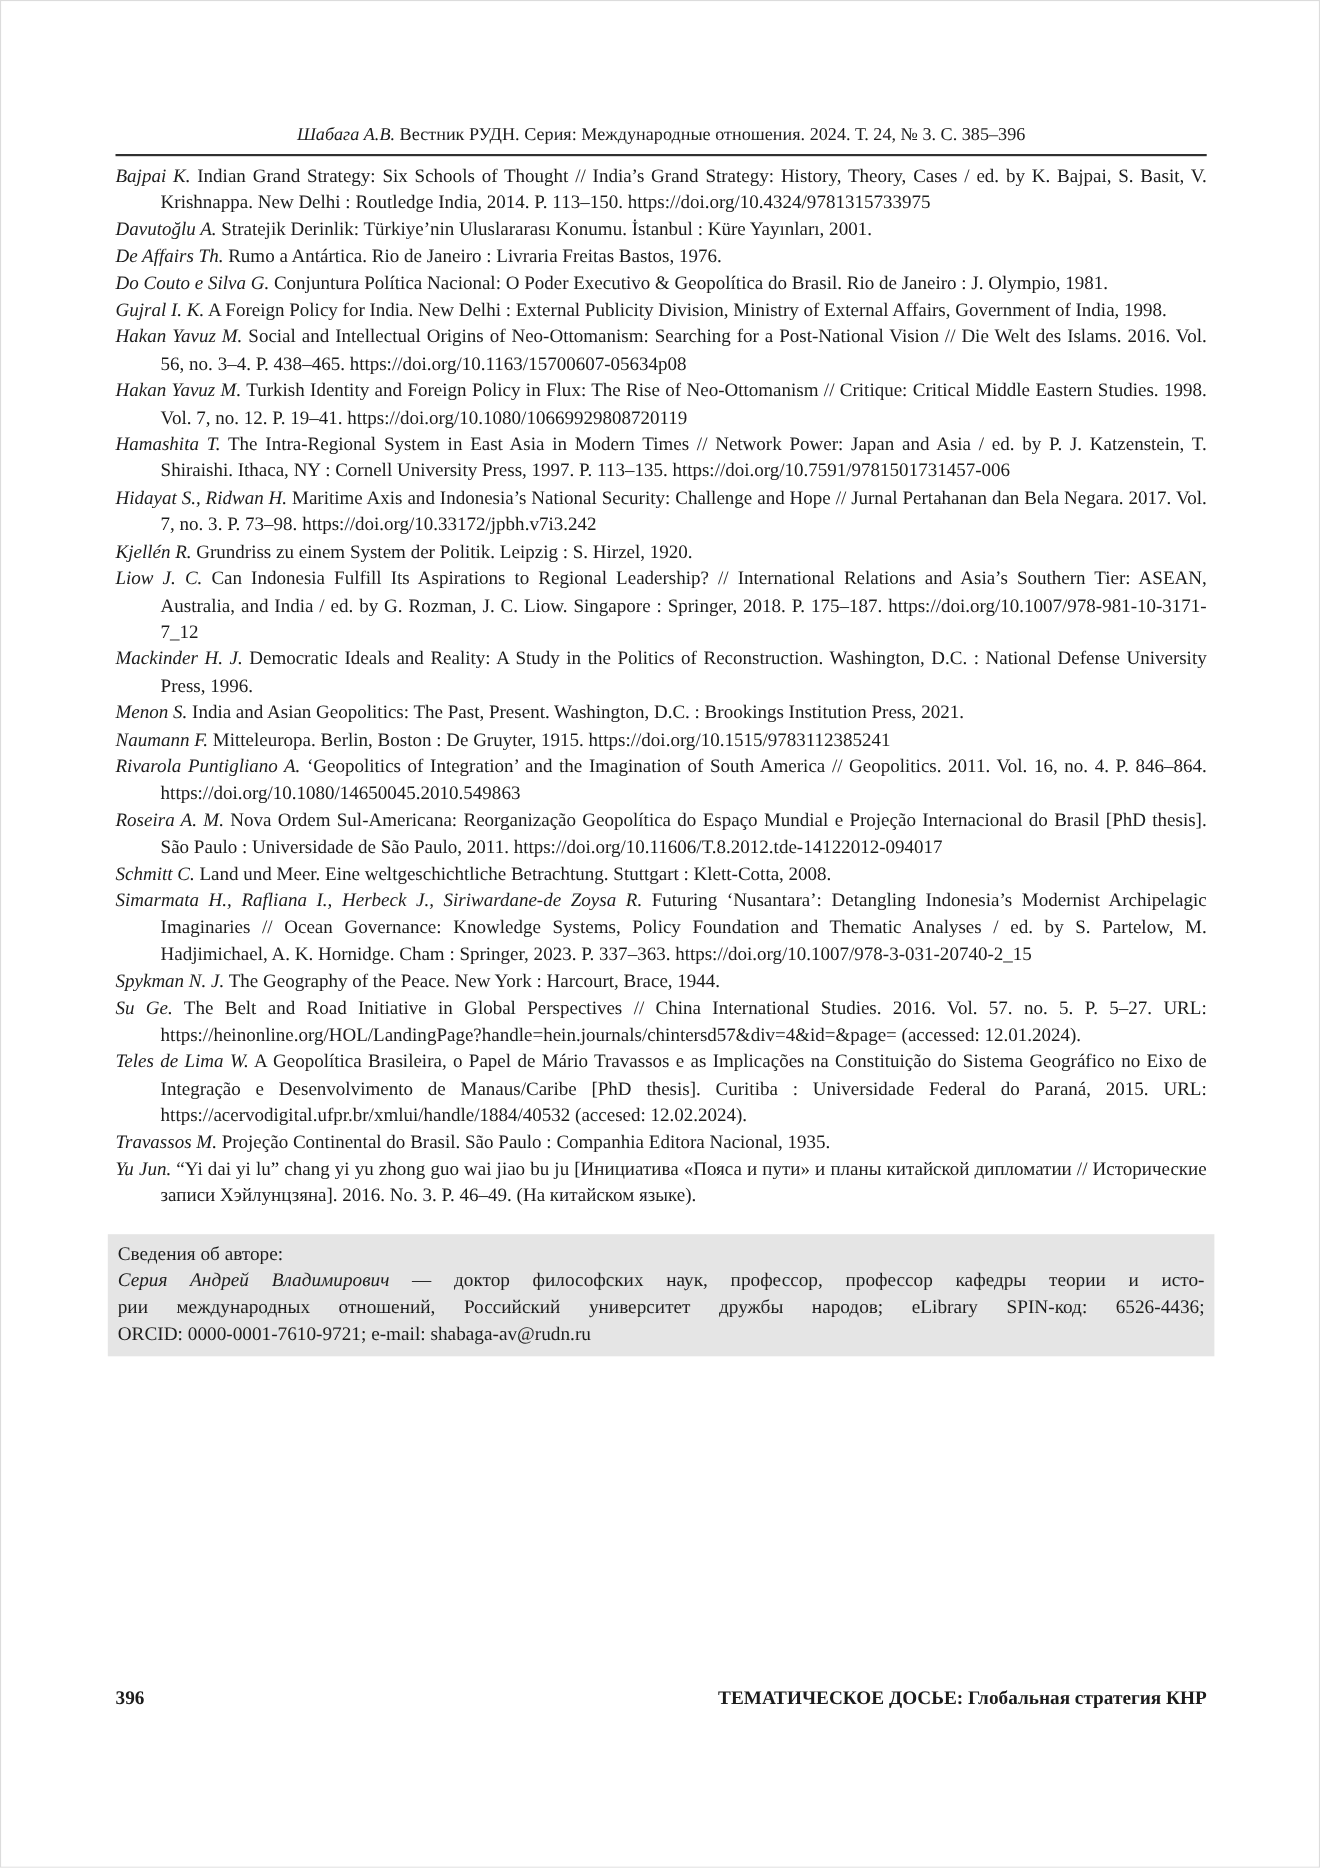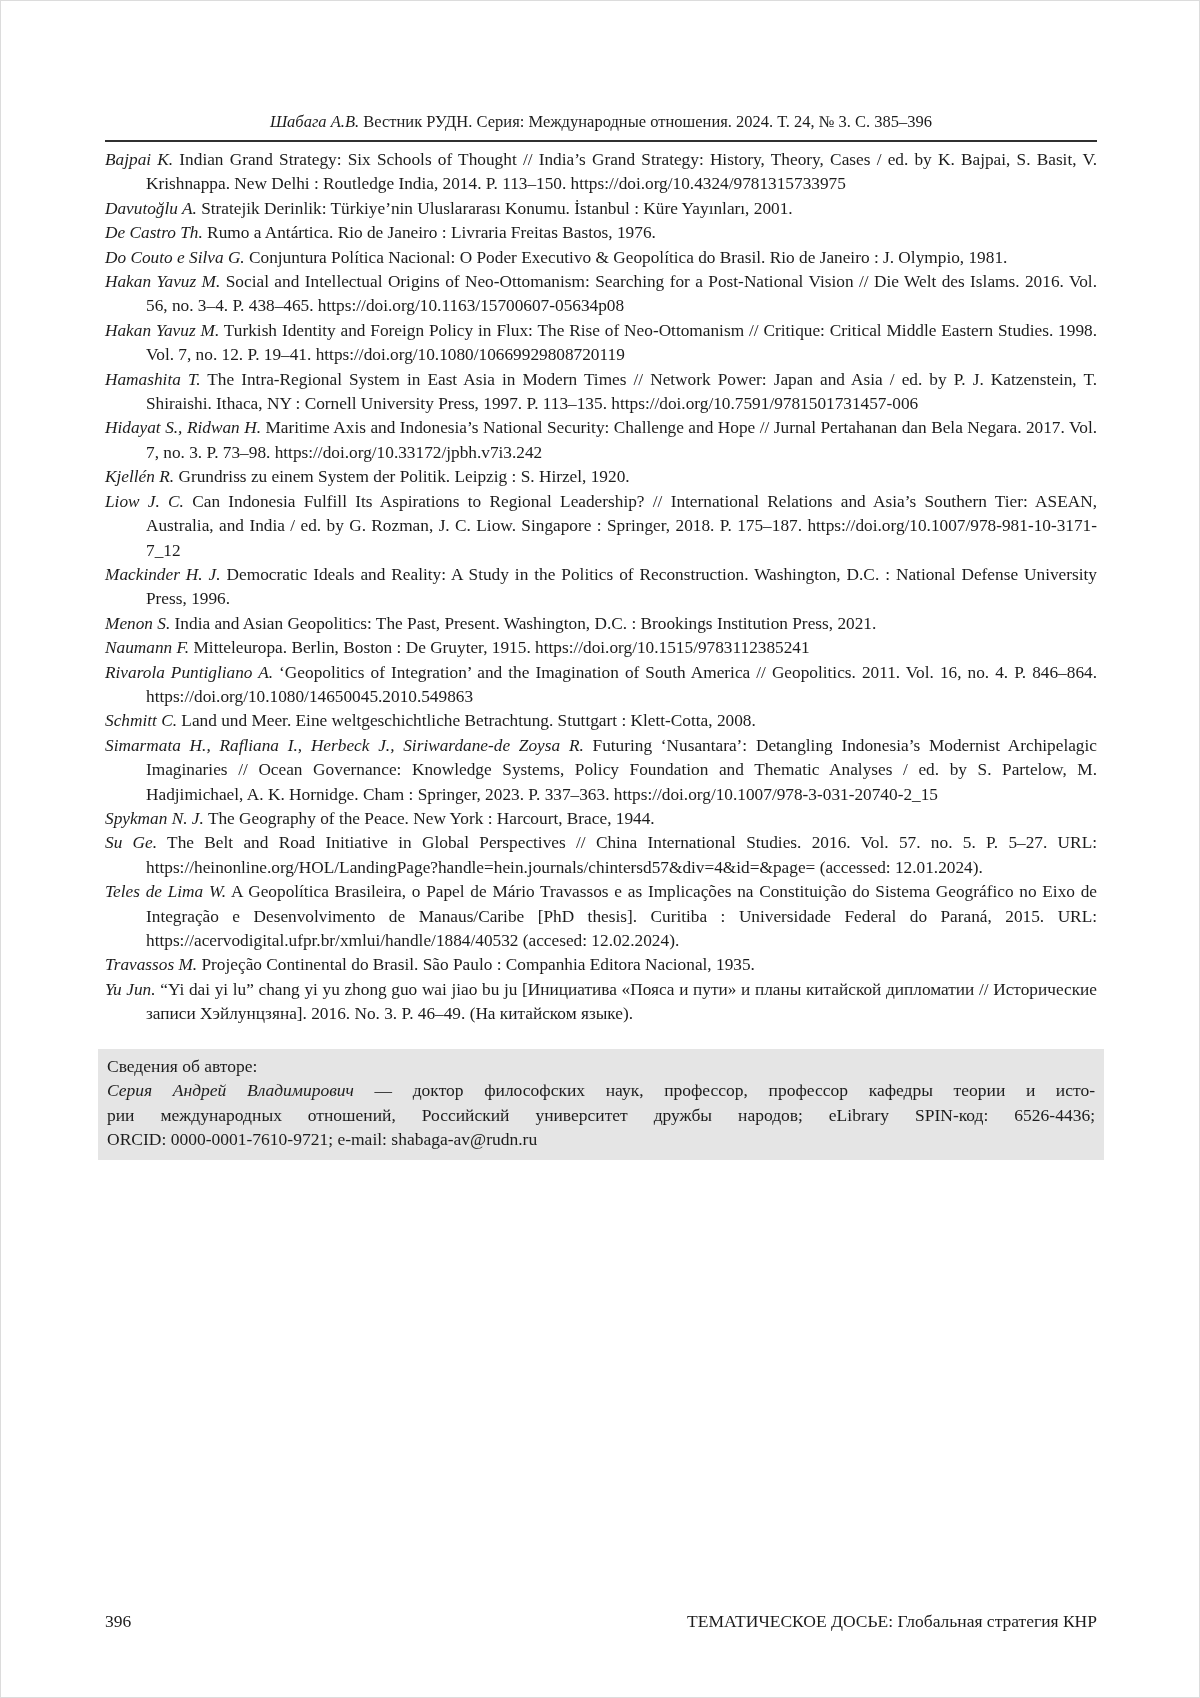--- a/index.html
+++ b/index.html
@@ -33,51 +33,53 @@
     margin:22px -7px 0 -7px;
     background:#e5e5e5;
     padding:5px 9px 8px 9px;
     font-size:17.5px;
     line-height:24.5px;
   }
   .box-heading{font-weight:normal;}
   .fill{text-align:justify;text-align-last:justify;}
   .footer{
     position:absolute;
-    left:104px;top:1608px;width:992px;
+    left:104px;top:1530px;width:992px;
     display:flex;justify-content:space-between;align-items:baseline;
-    font-size:17.5px;line-height:24px;
+    font-size:17.5px;line-height:24px;font-weight:bold;
   }
   i{font-style:italic;}
 </style>
 </head>
 <body>
 
 <div class="page">
   <div class="content">
 
     <div class="running-header"><i>Шабага А.В.</i><span> Вестник РУДН. Серия: Международные отношения. 2024. Т. 24, № 3. С. 385–396</span></div>
 
     <div class="rule"></div>
 
     <div class="refs">
       <p class="ref"><i>Bajpai K.</i><span> Indian Grand Strategy: Six Schools of Thought // India’s Grand Strategy: History, Theory, Cases / ed. by K. Bajpai, S. Basit, V. Krishnappa. New Delhi : Routledge India, 2014. P. 113–150. https://doi.org/10.4324/9781315733975</span></p>
       <p class="ref"><i>Davutoğlu A.</i><span> Stratejik Derinlik: Türkiye’nin Uluslararası Konumu. İstanbul : Küre Yayınları, 2001.</span></p>
-      <p class="ref"><i>De Castro Th.</i><span> Rumo a Antártica. Rio de Janeiro : Livraria Freitas Bastos, 1976.</span></p>
+      <p class="ref"><i>De Affairs Th.</i><span> Rumo a Antártica. Rio de Janeiro : Livraria Freitas Bastos, 1976.</span></p>
       <p class="ref"><i>Do Couto e Silva G.</i><span> Conjuntura Política Nacional: O Poder Executivo &amp; Geopolítica do Brasil. Rio de Janeiro : J. Olympio, 1981.</span></p>
+      <p class="ref"><i>Gujral I. K.</i><span> A Foreign Policy for India. New Delhi : External Publicity Division, Ministry of External Affairs, Government of India, 1998.</span></p>
       <p class="ref"><i>Hakan Yavuz M.</i><span> Social and Intellectual Origins of Neo-Ottomanism: Searching for a Post-National Vision // Die Welt des Islams. 2016. Vol. 56, no. 3–4. P. 438–465. https://doi.org/10.1163/15700607-05634p08</span></p>
       <p class="ref"><i>Hakan Yavuz M.</i><span> Turkish Identity and Foreign Policy in Flux: The Rise of Neo-Ottomanism // Critique: Critical Middle Eastern Studies. 1998. Vol. 7, no. 12. P. 19–41. https://doi.org/10.1080/10669929808720119</span></p>
       <p class="ref"><i>Hamashita T.</i><span> The Intra-Regional System in East Asia in Modern Times // Network Power: Japan and Asia / ed. by P. J. Katzenstein, T. Shiraishi. Ithaca, NY : Cornell University Press, 1997. P. 113–135. https://doi.org/10.7591/9781501731457-006</span></p>
       <p class="ref"><i>Hidayat S., Ridwan H.</i><span> Maritime Axis and Indonesia’s National Security: Challenge and Hope // Jurnal Pertahanan dan Bela Negara. 2017. Vol. 7, no. 3. P. 73–98. https://doi.org/10.33172/jpbh.v7i3.242</span></p>
       <p class="ref"><i>Kjellén R.</i><span> Grundriss zu einem System der Politik. Leipzig : S. Hirzel, 1920.</span></p>
       <p class="ref"><i>Liow J. C.</i><span> Can Indonesia Fulfill Its Aspirations to Regional Leadership? // International Relations and Asia’s Southern Tier: ASEAN, Australia, and India / ed. by G. Rozman, J. C. Liow. Singapore : Springer, 2018. P. 175–187. https://doi.org/10.1007/978-981-10-3171-7_12</span></p>
       <p class="ref"><i>Mackinder H. J.</i><span> Democratic Ideals and Reality: A Study in the Politics of Reconstruction. Washington, D.C. : National Defense University Press, 1996.</span></p>
       <p class="ref"><i>Menon S.</i><span> India and Asian Geopolitics: The Past, Present. Washington, D.C. : Brookings Institution Press, 2021.</span></p>
       <p class="ref"><i>Naumann F.</i><span> Mitteleuropa. Berlin, Boston : De Gruyter, 1915. https://doi.org/10.1515/9783112385241</span></p>
       <p class="ref"><i>Rivarola Puntigliano A.</i><span> ‘Geopolitics of Integration’ and the Imagination of South America // Geopolitics. 2011. Vol. 16, no. 4. P. 846–864. https://doi.org/10.1080/14650045.2010.549863</span></p>
+      <p class="ref"><i>Roseira A. M.</i><span> Nova Ordem Sul-Americana: Reorganização Geopolítica do Espaço Mundial e Projeção Internacional do Brasil [PhD thesis]. São Paulo : Universidade de São Paulo, 2011. https://doi.org/10.11606/T.8.2012.tde-14122012-094017</span></p>
       <p class="ref"><i>Schmitt C.</i><span> Land und Meer. Eine weltgeschichtliche Betrachtung. Stuttgart : Klett-Cotta, 2008.</span></p>
       <p class="ref"><i>Simarmata H., Rafliana I., Herbeck J., Siriwardane-de Zoysa R.</i><span> Futuring ‘Nusantara’: Detangling Indonesia’s Modernist Archipelagic Imaginaries // Ocean Governance: Knowledge Systems, Policy Foundation and Thematic Analyses / ed. by S. Partelow, M. Hadjimichael, A. K. Hornidge. Cham : Springer, 2023. P. 337–363. https://doi.org/10.1007/978-3-031-20740-2_15</span></p>
       <p class="ref"><i>Spykman N. J.</i><span> The Geography of the Peace. New York : Harcourt, Brace, 1944.</span></p>
       <p class="ref"><i>Su Ge.</i><span> The Belt and Road Initiative in Global Perspectives // China International Studies. 2016. Vol. 57. no. 5. P. 5–27. URL: https://heinonline.org/HOL/LandingPage?handle=hein.journals/chintersd57&amp;div=4&amp;id=&amp;page= (accessed: 12.01.2024).</span></p>
       <p class="ref"><i>Teles de Lima W.</i><span> A Geopolítica Brasileira, o Papel de Mário Travassos e as Implicações na Constituição do Sistema Geográfico no Eixo de Integração e Desenvolvimento de Manaus/Caribe [PhD thesis]. Curitiba : Universidade Federal do Paraná, 2015. URL: https://acervodigital.ufpr.br/xmlui/handle/1884/40532 (accesed: 12.02.2024).</span></p>
       <p class="ref"><i>Travassos M.</i><span> Projeção Continental do Brasil. São Paulo : Companhia Editora Nacional, 1935.</span></p>
       <p class="ref"><i>Yu Jun.</i><span> “Yi dai yi lu” chang yi yu zhong guo wai jiao bu ju [Инициатива «Пояса и пути» и планы китайской дипломатии // Исторические записи Хэйлунцзяна]. 2016. No. 3. P. 46–49. (На китайском языке).</span></p>
     </div>
 
     <div class="author-box">

